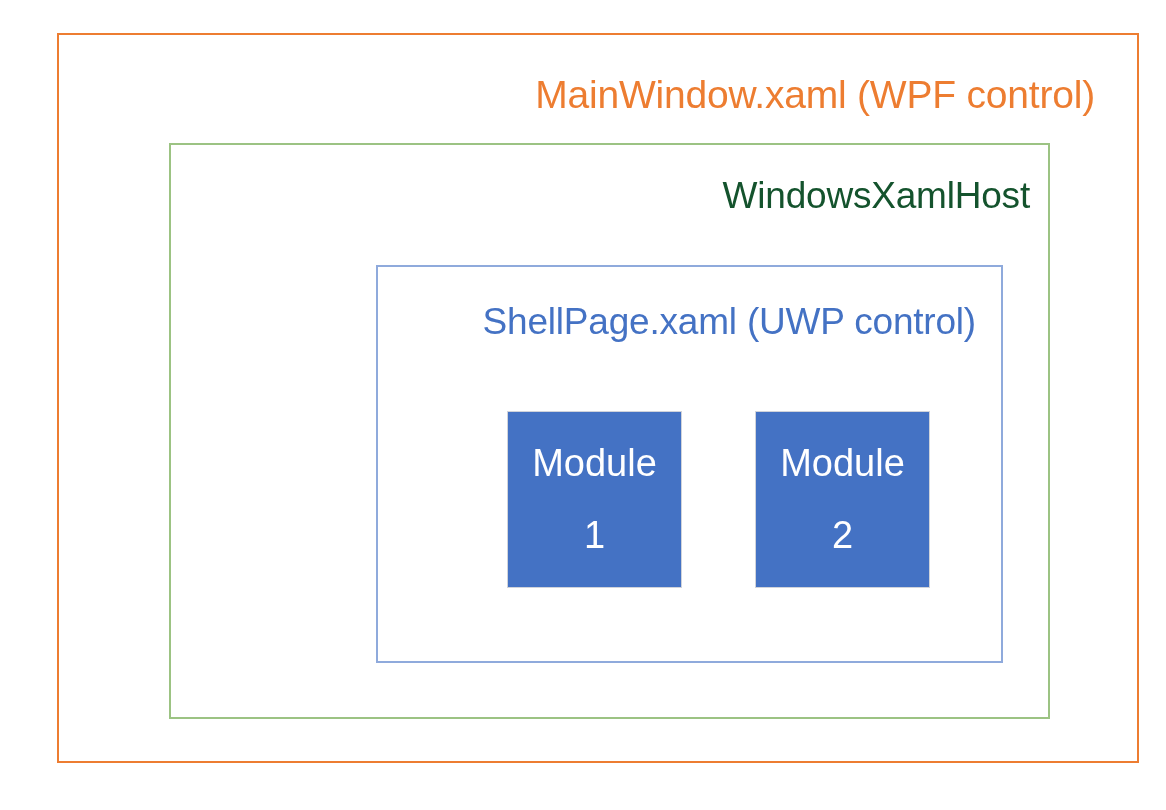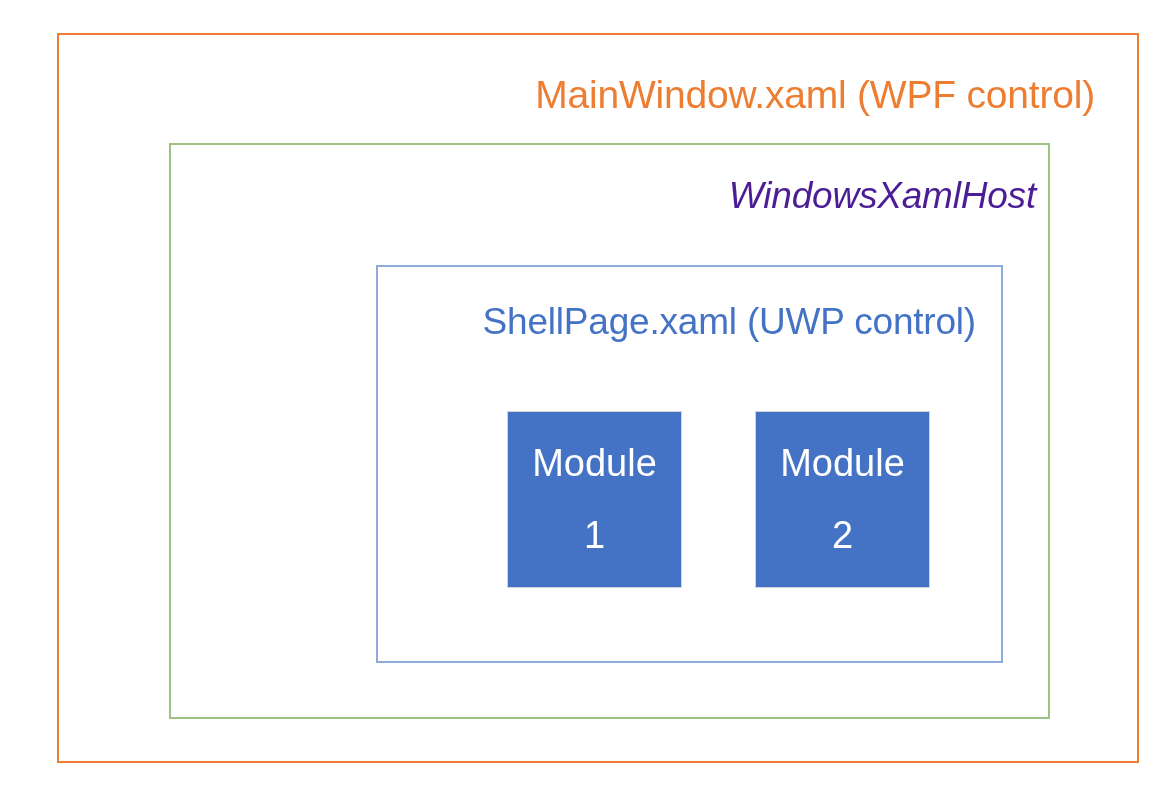--- a/index.html
+++ b/index.html
@@ -64,25 +64,24 @@
   }
 
   .label-outer {
     right: 42px;
     top: 40px;
     font-size: 39px;
     color: #ED7D31;
   }
 
   .label-middle {
-    right: 12px;
+    right: 18px;
     top: 32px;
     font-size: 37px;
-    color: #4c1d95;
-    font-style: italic;
+    color: #14532d;
   }
 
   .label-inner {
     right: 25px;
     top: 36px;
     font-size: 37px;
     color: #4472C4;
   }
 
   

